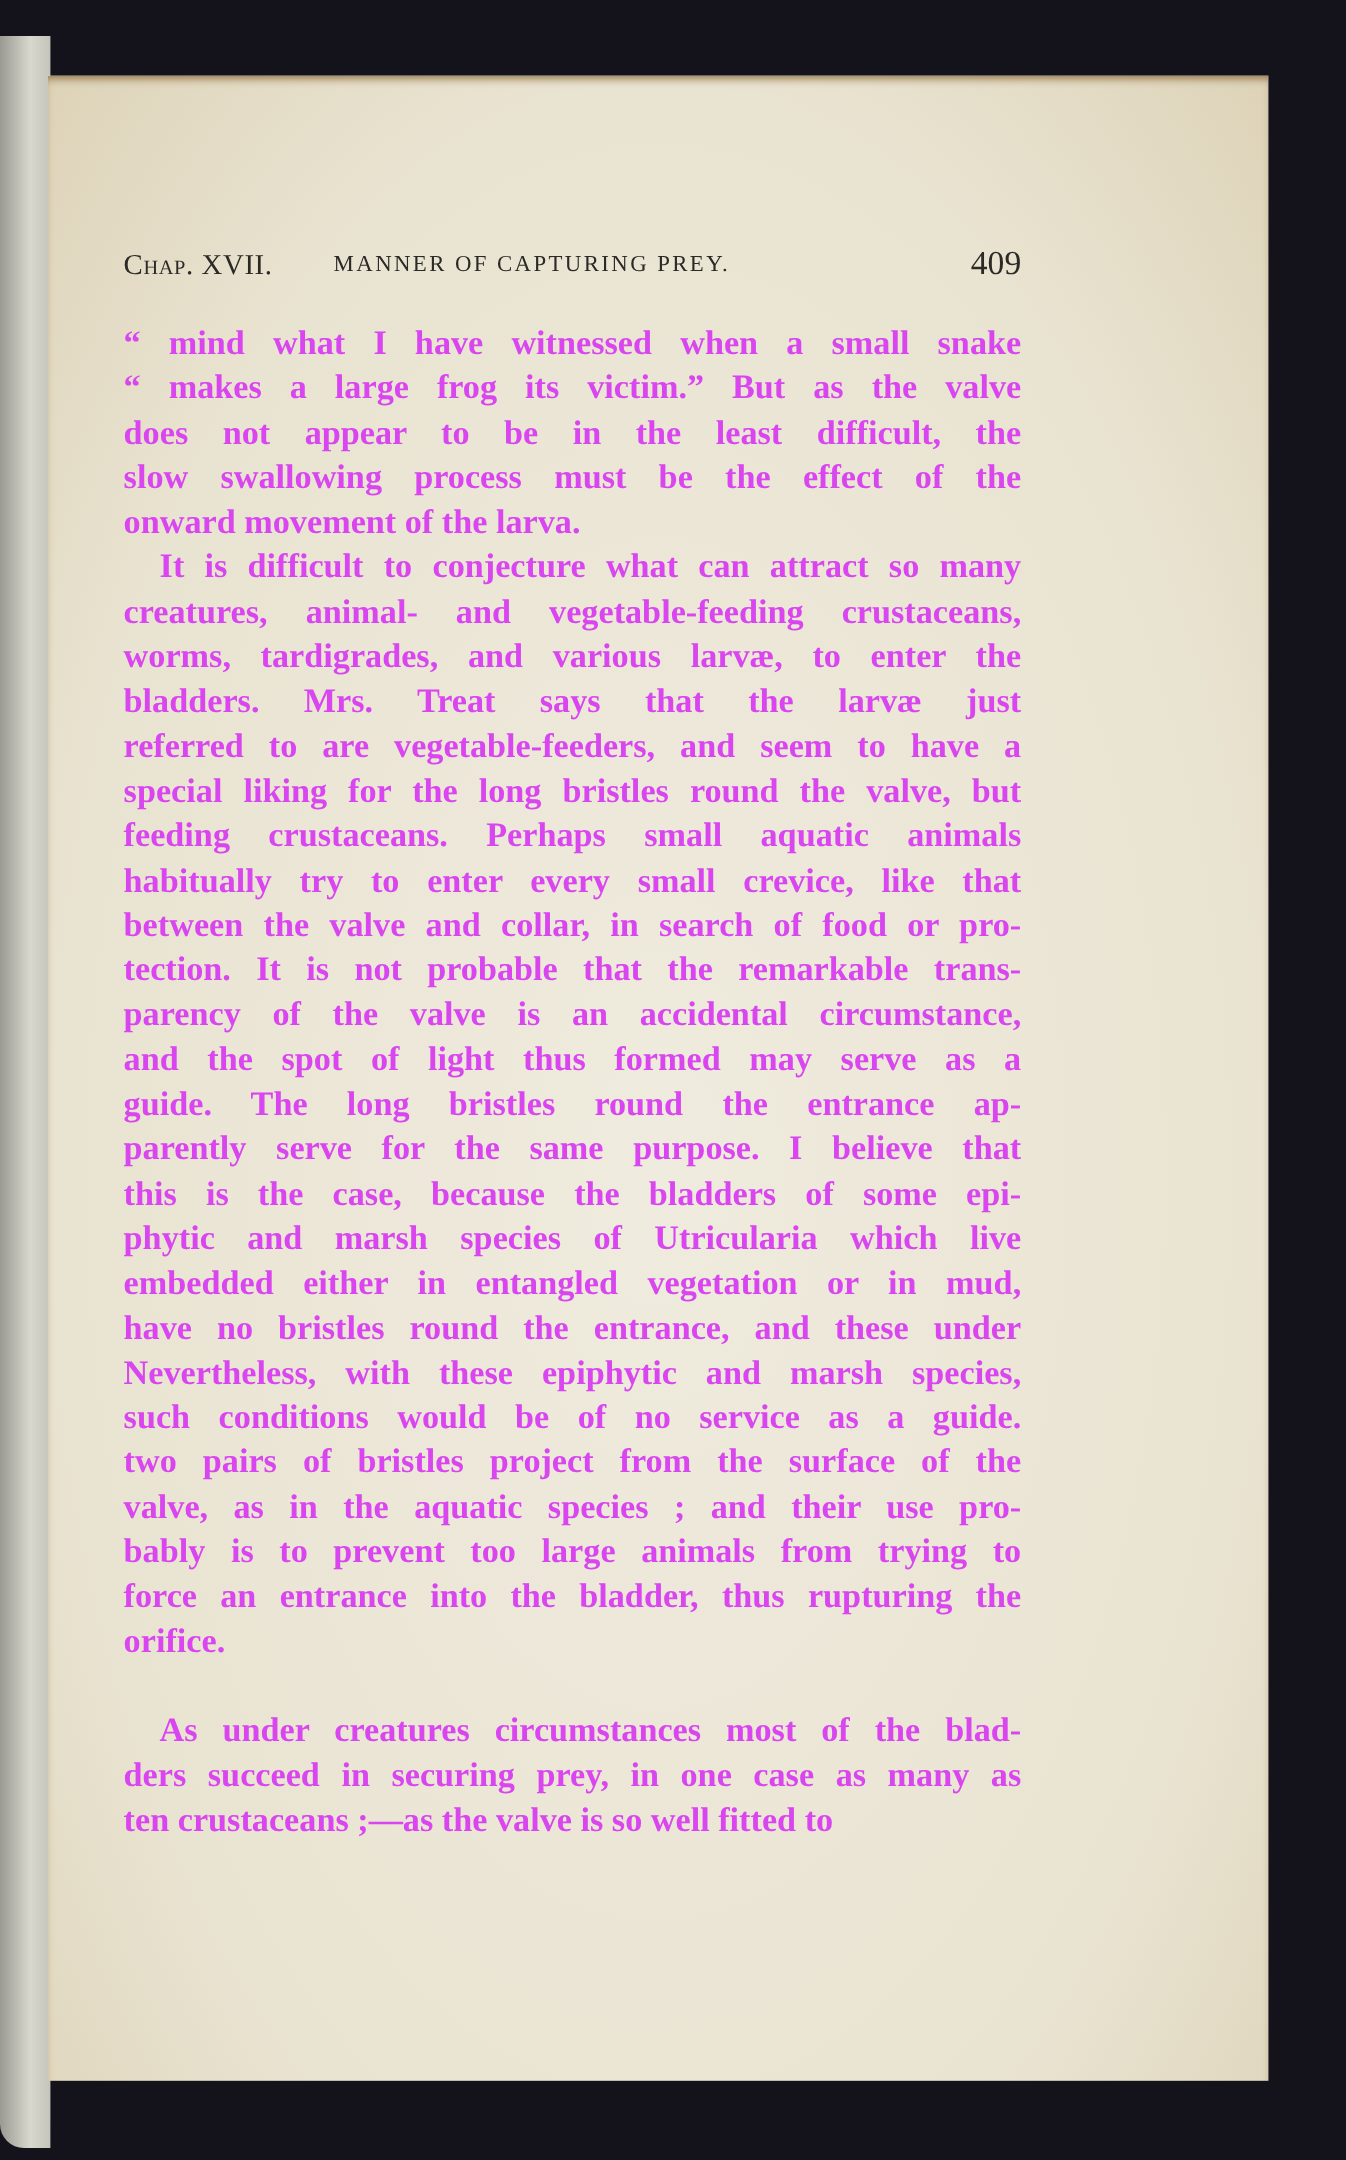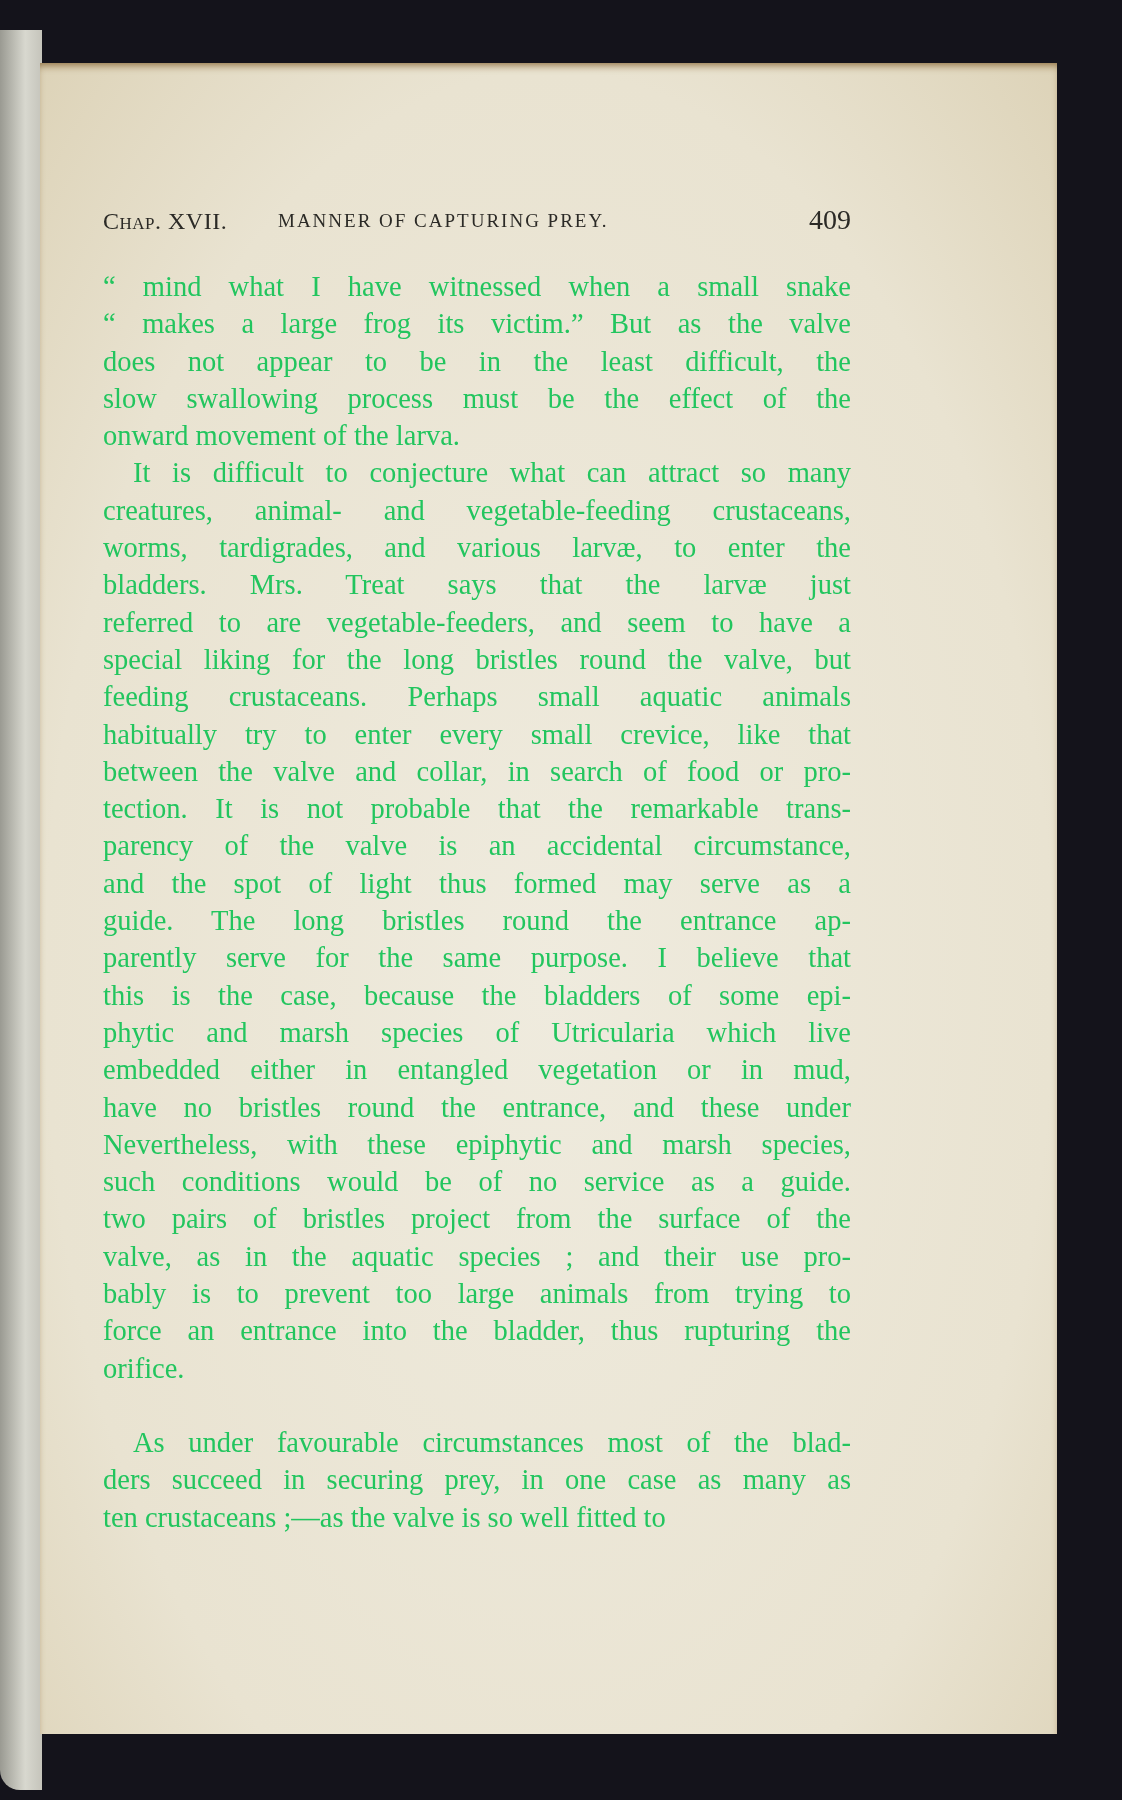--- a/index.html
+++ b/index.html
@@ -5,21 +5,21 @@
   html,body{margin:0;padding:0;}
   body{width:1122px;height:1800px;background:#14131b;position:relative;overflow:hidden;font-family:"Liberation Serif","DejaVu Serif",serif;}
   .prev-page{position:absolute;left:0;top:30px;width:42px;height:1760px;background:linear-gradient(90deg,#9a9a92 0%,#d8d8cf 60%,#c5c4bb 100%);border-radius:0 0 0 20px;}
   .page{position:absolute;left:40px;top:63px;width:1017px;height:1671px;background:#ebe6d6;
     background:radial-gradient(ellipse at 50% 55%,#efebde 0%,#e9e3d1 70%,#ddd3b8 100%);
     box-shadow:inset 0 6px 8px -4px #8a6a3a;}
   .header{position:absolute;left:103px;top:208px;width:748px;height:32px;color:#2b2a26;font-size:24px;}
   .header .chap{position:absolute;left:0;top:0;font-variant:small-caps;letter-spacing:0.5px;}
   .header .title{position:absolute;left:175px;top:2px;font-size:19px;letter-spacing:2px;}
   .header .num{position:absolute;right:0;top:-4px;font-size:28px;margin-left:48px;}
-  .body{position:absolute;left:103px;top:268px;width:748px;color:#22c55e;font-size:28.5px;line-height:37.3px;}
+  .body{position:absolute;left:103px;top:268px;width:748px;color:#d946ef;font-size:28.5px;line-height:37.3px;font-weight:bold;}
   .line{display:block;height:37.3px;text-align:justify;text-align-last:justify;white-space:nowrap;}
   .line.last{text-align-last:left;}
   .line.indent{padding-left:30px;}
   .gap{height:37px;}
 </style>
 </head>
 <body>
 
 <div class="prev-page"></div>
 <div class="page">
@@ -61,17 +61,17 @@
       <span class="line">Nevertheless, with these epiphytic and marsh species,</span>
       <span class="line">such conditions would be of no service as a guide.</span>
       <span class="line">two pairs of bristles project from the surface of the</span>
       <span class="line">valve, as in the aquatic species ; and their use pro-</span>
       <span class="line">bably is to prevent too large animals from trying to</span>
       <span class="line">force an entrance into the bladder, thus rupturing the</span>
       <span class="line last">orifice.</span>
     </div>
     <div class="gap"></div>
     <div>
-      <span class="line indent">As under favourable circumstances most of the blad-</span>
+      <span class="line indent">As under creatures circumstances most of the blad-</span>
       <span class="line">ders succeed in securing prey, in one case as many as</span>
       <span class="line last">ten crustaceans ;—as the valve is so well fitted to</span>
     </div>
   </div>
 
 </body></html>

